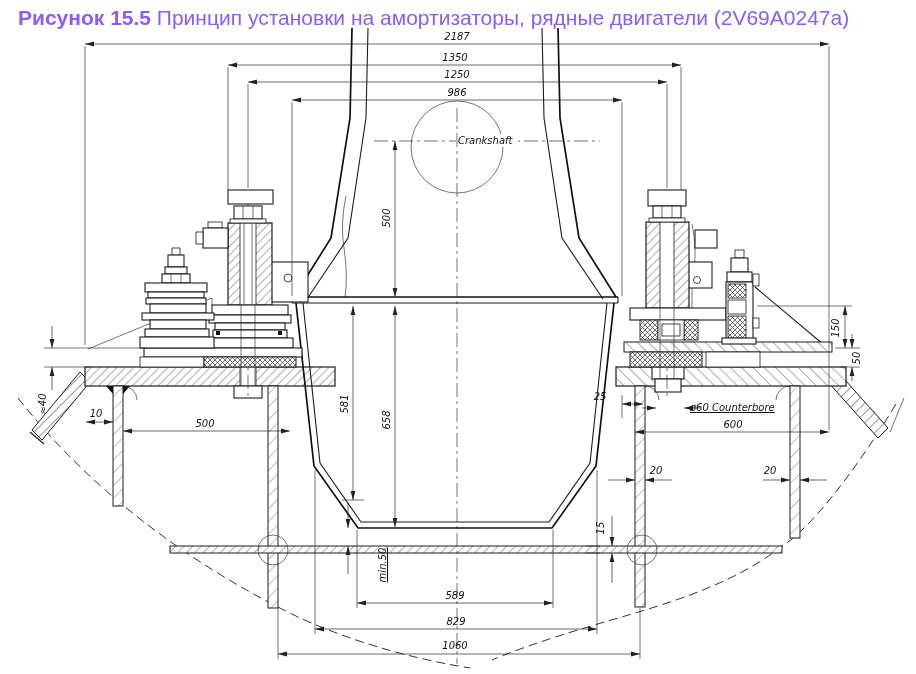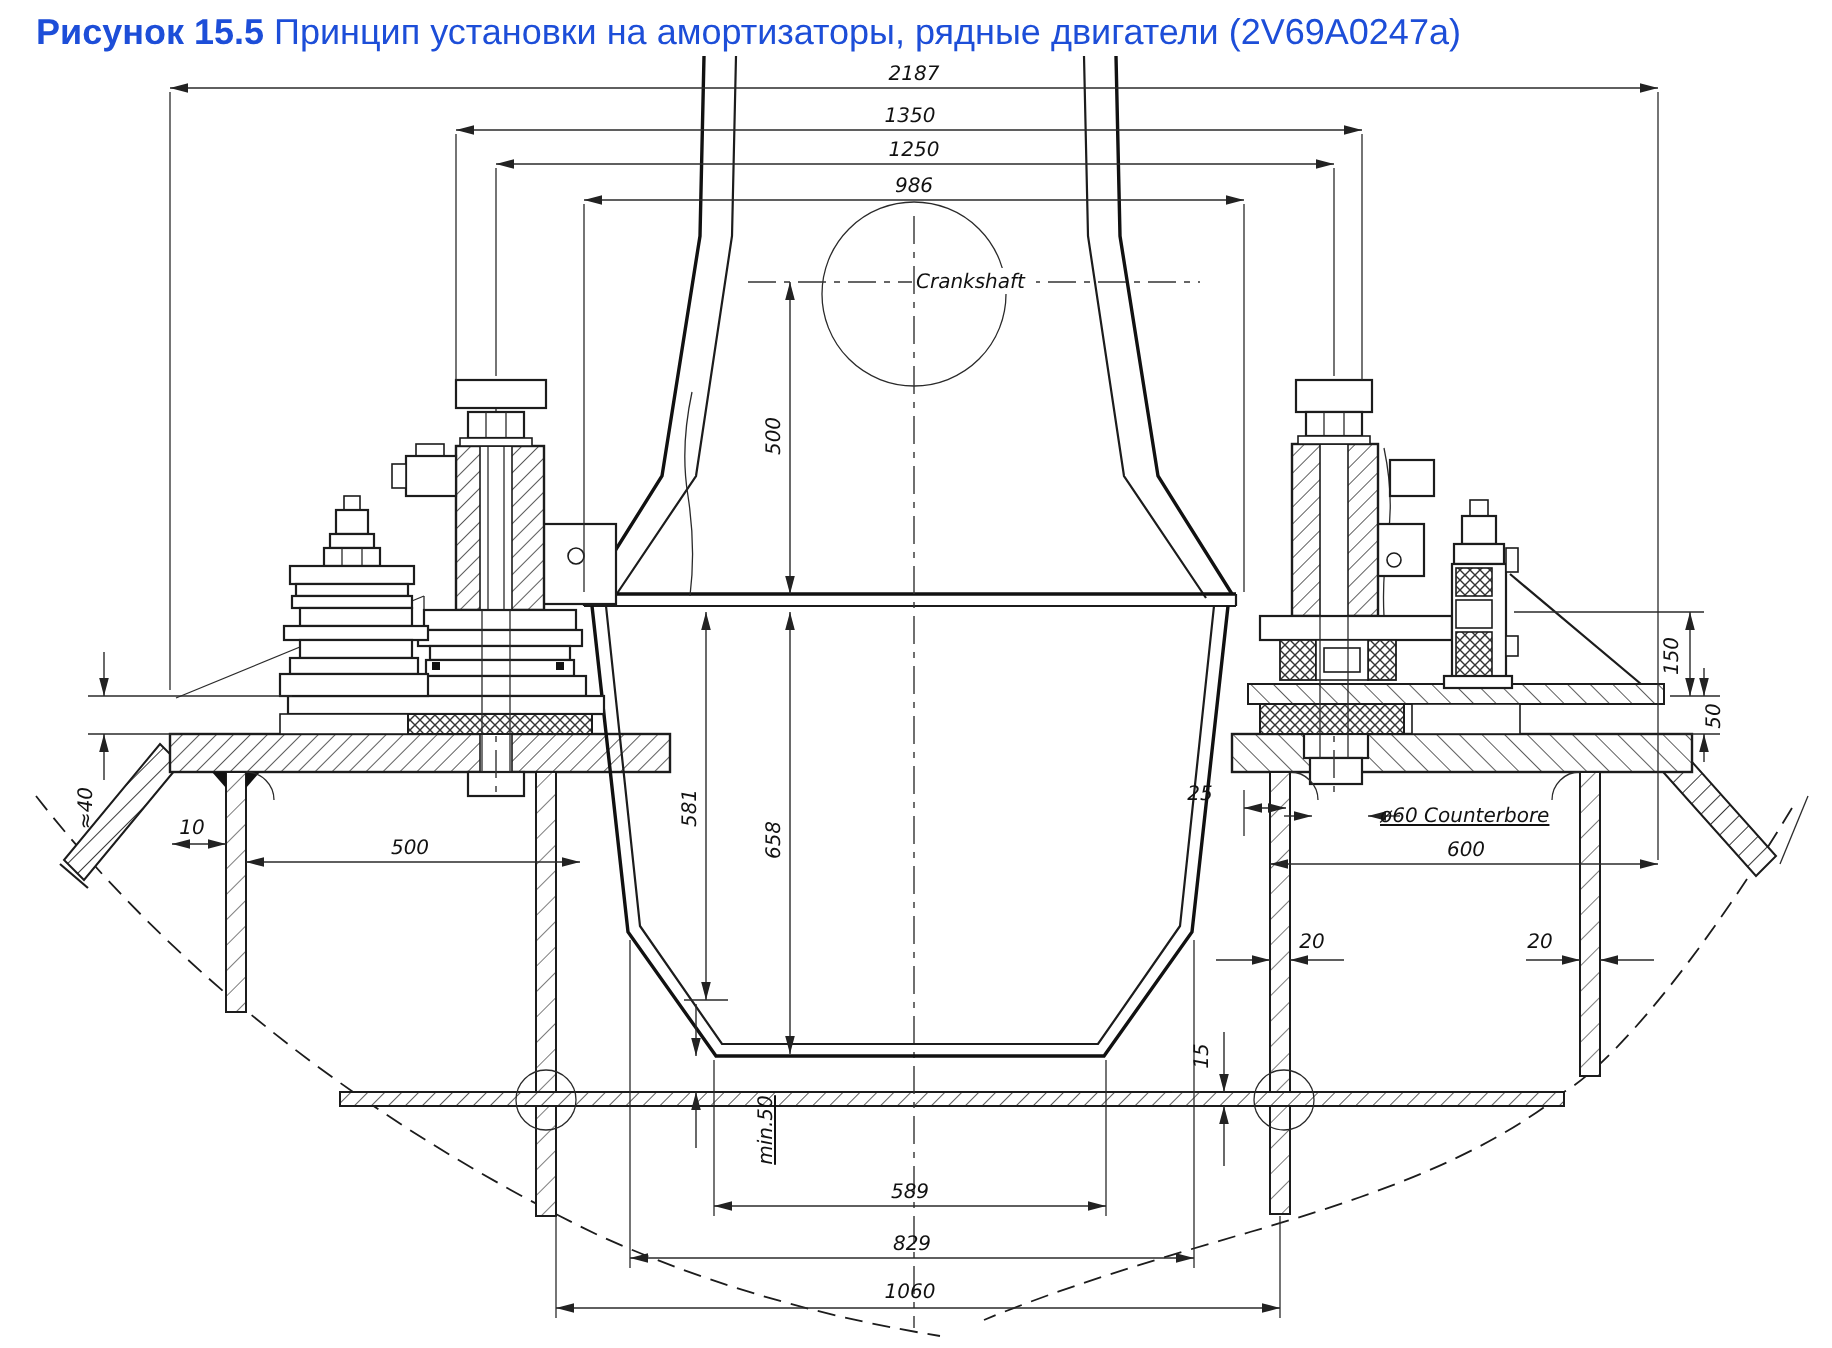--- a/index.html
+++ b/index.html
@@ -1,17 +1,17 @@
 <!DOCTYPE html>
 <html><head>
 <meta charset="utf-8">
 <style>
   html,body{margin:0;padding:0;background:#fff;width:916px;height:674px;overflow:hidden}
   #page{position:relative;width:916px;height:674px;background:#fff;font-family:"Liberation Sans",sans-serif}
-  #title{position:absolute;left:18px;top:6px;font-size:18px;color:#1d4ed8;white-space:nowrap}
+  #title{position:absolute;left:18px;top:6px;font-size:21px;color:#8b5cf6;white-space:nowrap}
   #title .b{font-weight:700}
   svg{position:absolute;left:0;top:0}
   .ln{stroke:#1c1c1c;stroke-width:1.1;fill:none}
   .tn{stroke:#2a2a2a;stroke-width:0.65;fill:none}
   .tk{stroke:#111;stroke-width:1.7;fill:none}
   .wh{fill:#fff;stroke:#1c1c1c;stroke-width:1.1}
   .whn{fill:#fff;stroke:#1c1c1c;stroke-width:0.8}
   .dash{stroke:#1c1c1c;stroke-width:0.9;fill:none;stroke-dasharray:9 5}
   .cl{stroke:#333;stroke-width:0.7;fill:none;stroke-dasharray:14 4 3 4}
   .dim{stroke:#2a2a2a;stroke-width:0.7;fill:none}

